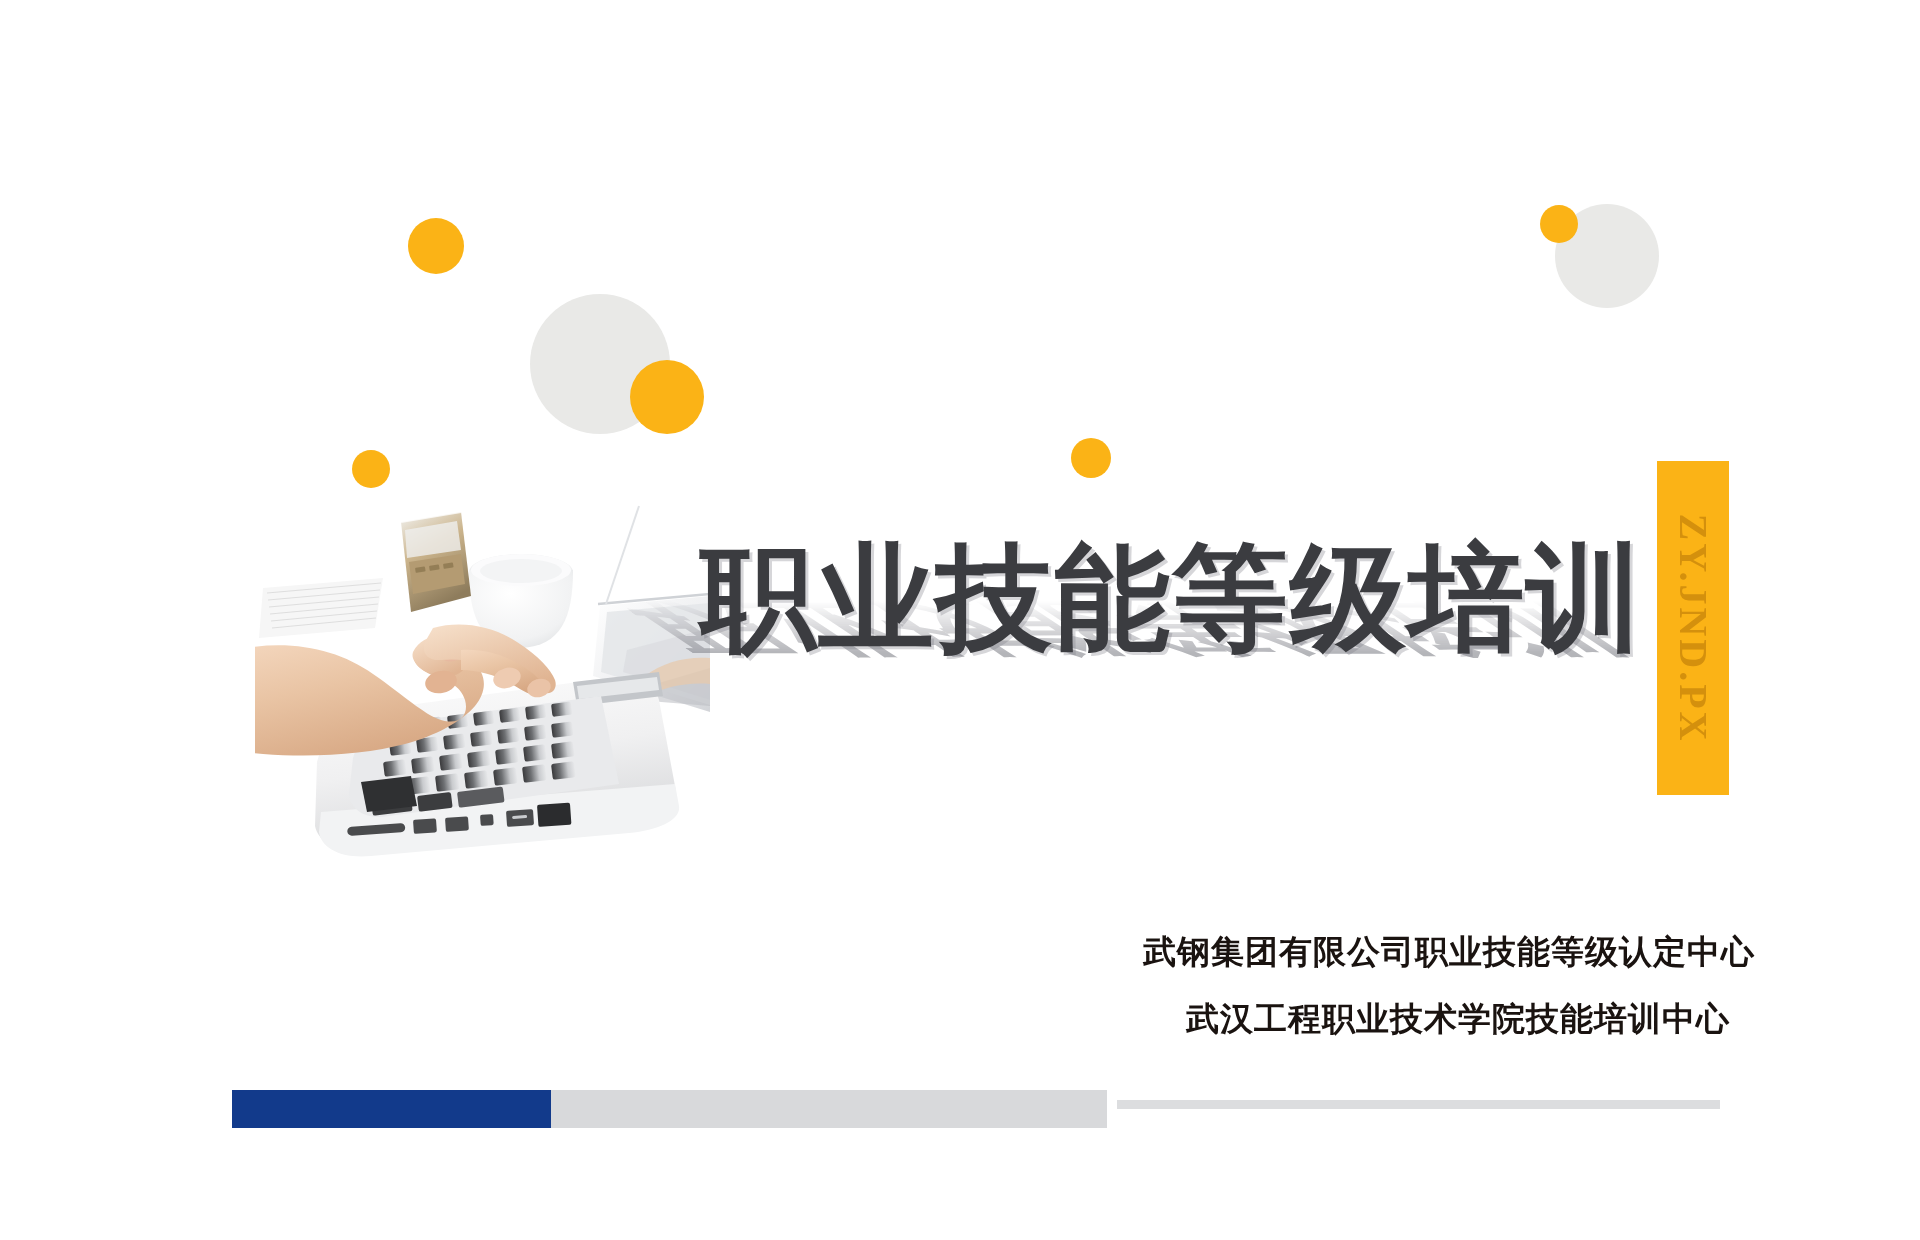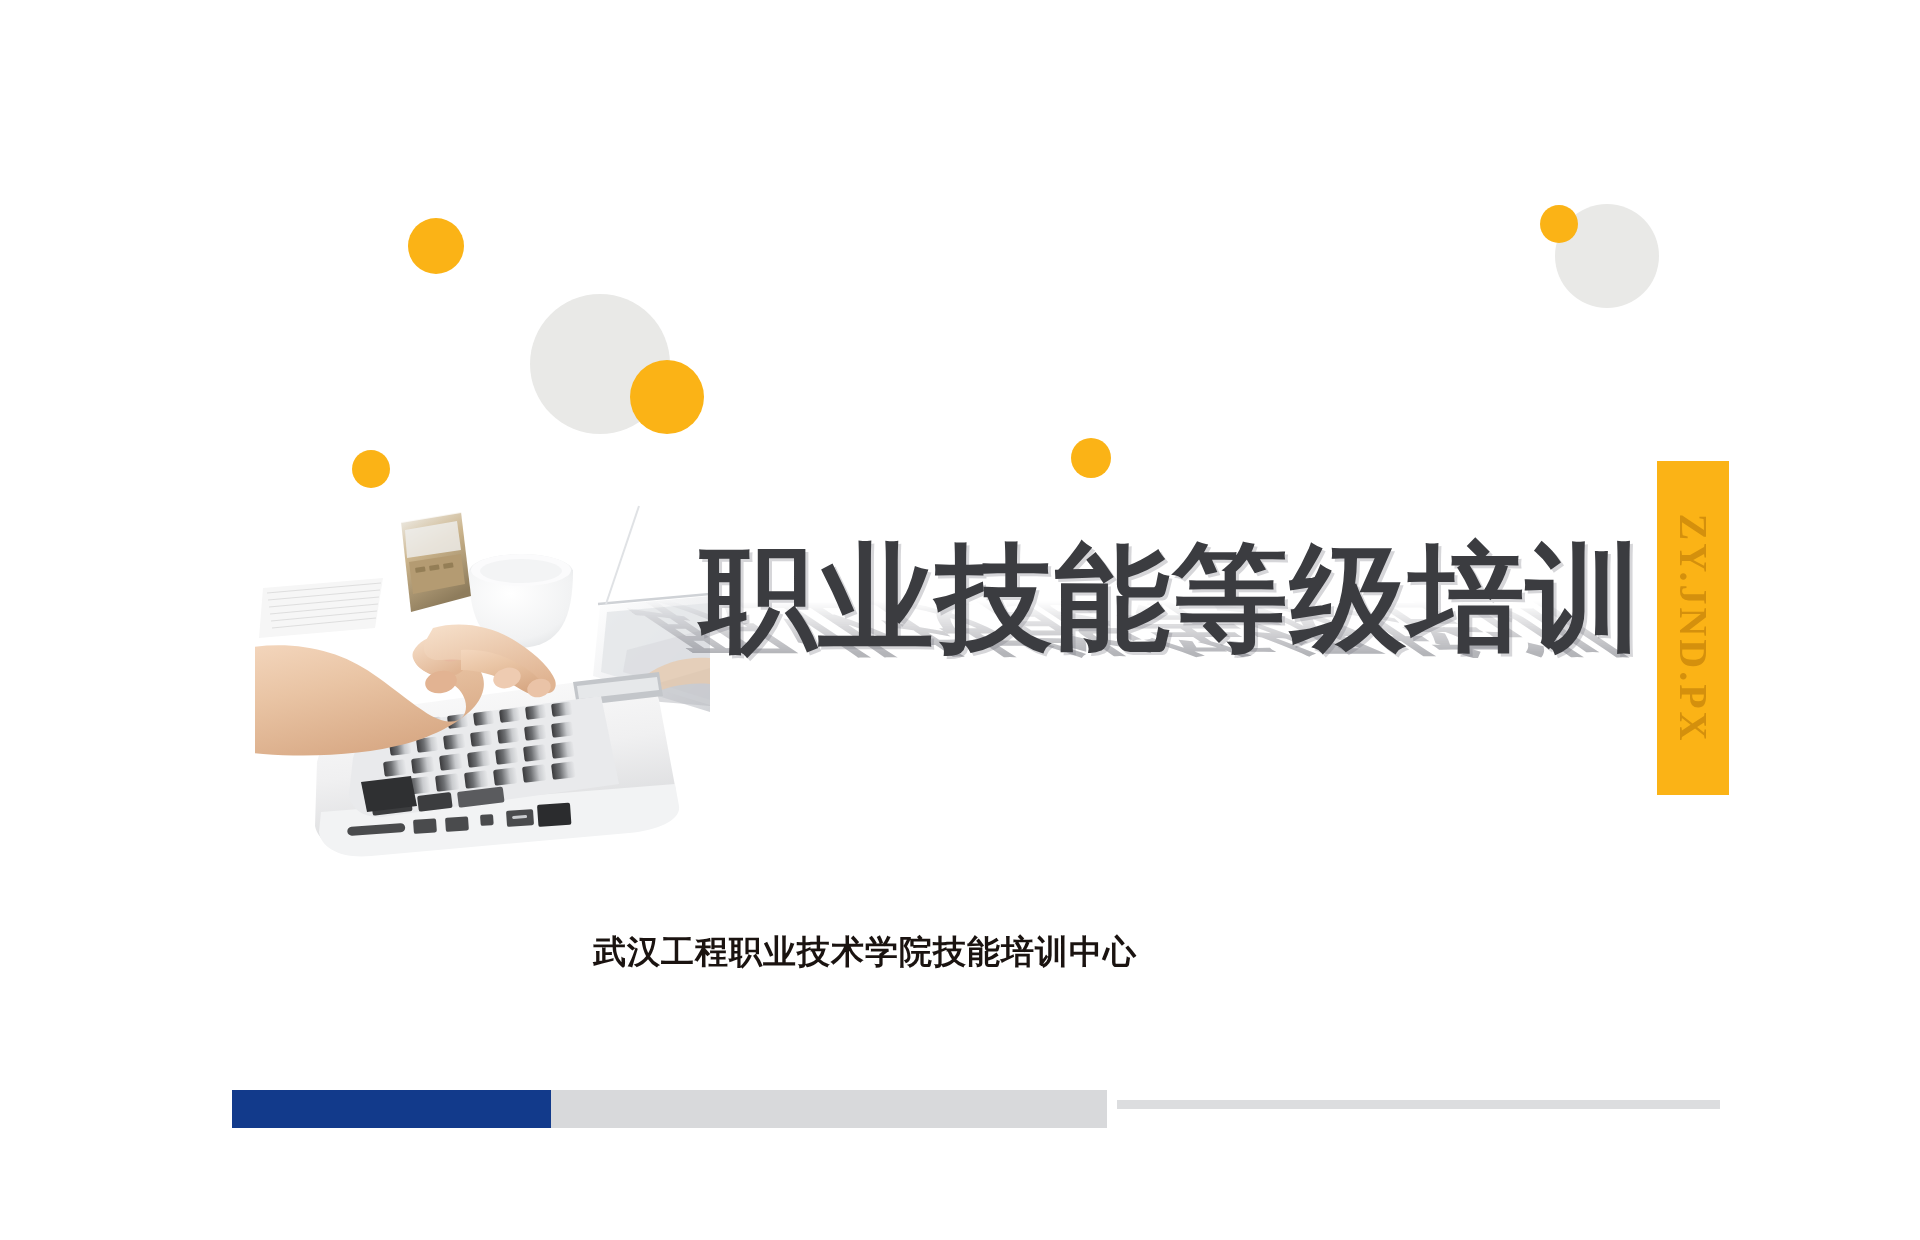--- a/index.html
+++ b/index.html
@@ -120,21 +120,21 @@
   }
   .subtitle-line {
     font-family: "DejaVu Sans", "Liberation Sans", sans-serif;
     font-size: 33px;
     font-weight: bold;
     color: #1A1310;
     letter-spacing: 1px;
     line-height: 1.0;
   }
   #subtitle-line-1 { margin-bottom: 34px; padding-right: 0px; }
-  #subtitle-line-2 { padding-right: 25px; text-align: center; }
+  #subtitle-line-2 { padding-right: 25px; }
 
   
   #bar-gray-main {
     position: absolute;
     left: 232px;
     top: 1090px;
     width: 875px;
     height: 38px;
     background: #D8D9DB;
   }
@@ -347,20 +347,21 @@
   <div id="title-block">
     <div id="title-reflection">职业技能等级培训</div>
     <div id="title-main">职业技能等级培训</div>
   </div>
 
   <div id="vertical-banner">
     <span id="vertical-banner-text">ZY.JND.PX</span>
   </div>
 
   <div id="subtitle-block">
+    <div class="subtitle-line" id="subtitle-line-1">武钢集团有限公司职业技能等级认定中心</div>
     <div class="subtitle-line" id="subtitle-line-2">武汉工程职业技术学院技能培训中心</div>
   </div>
 
   <div id="bar-gray-main"></div>
   <div id="bar-blue"></div>
   <div id="bar-gray-thin"></div>
 
 </div>
 
 </body></html>

